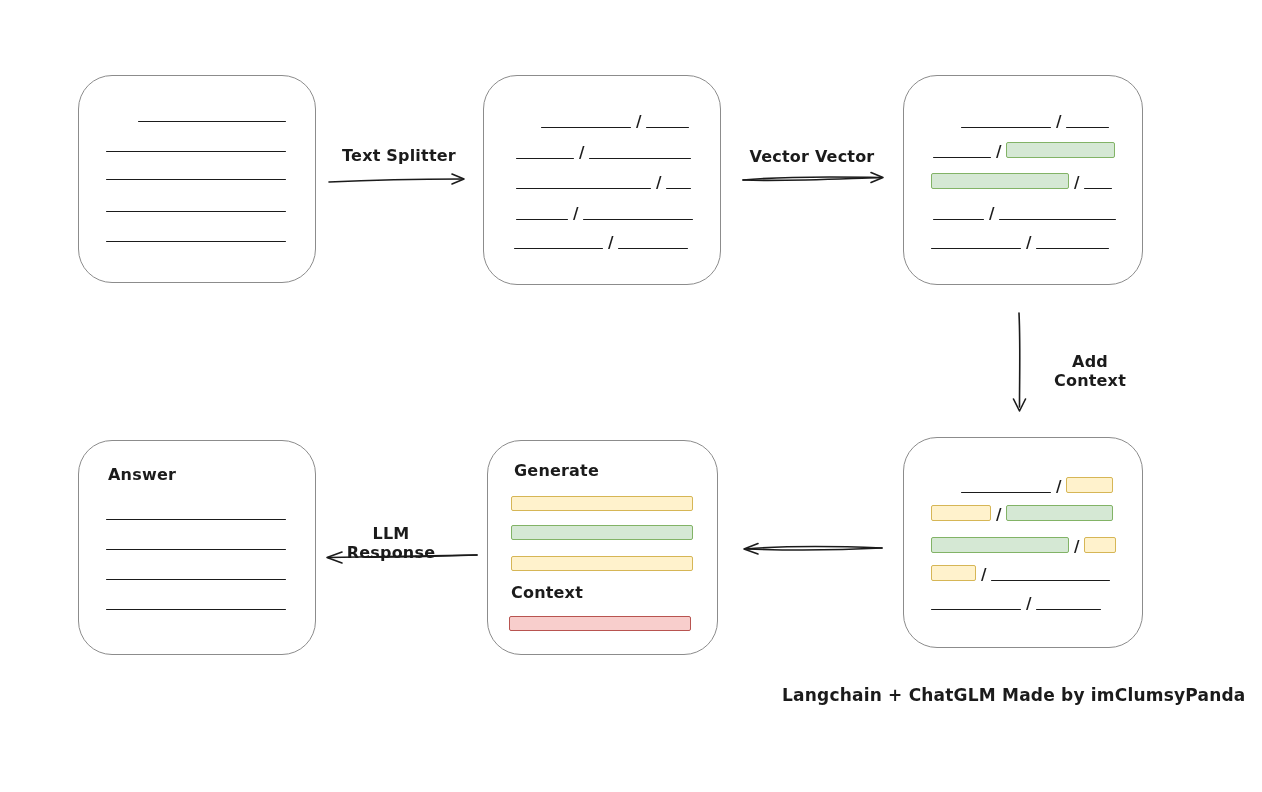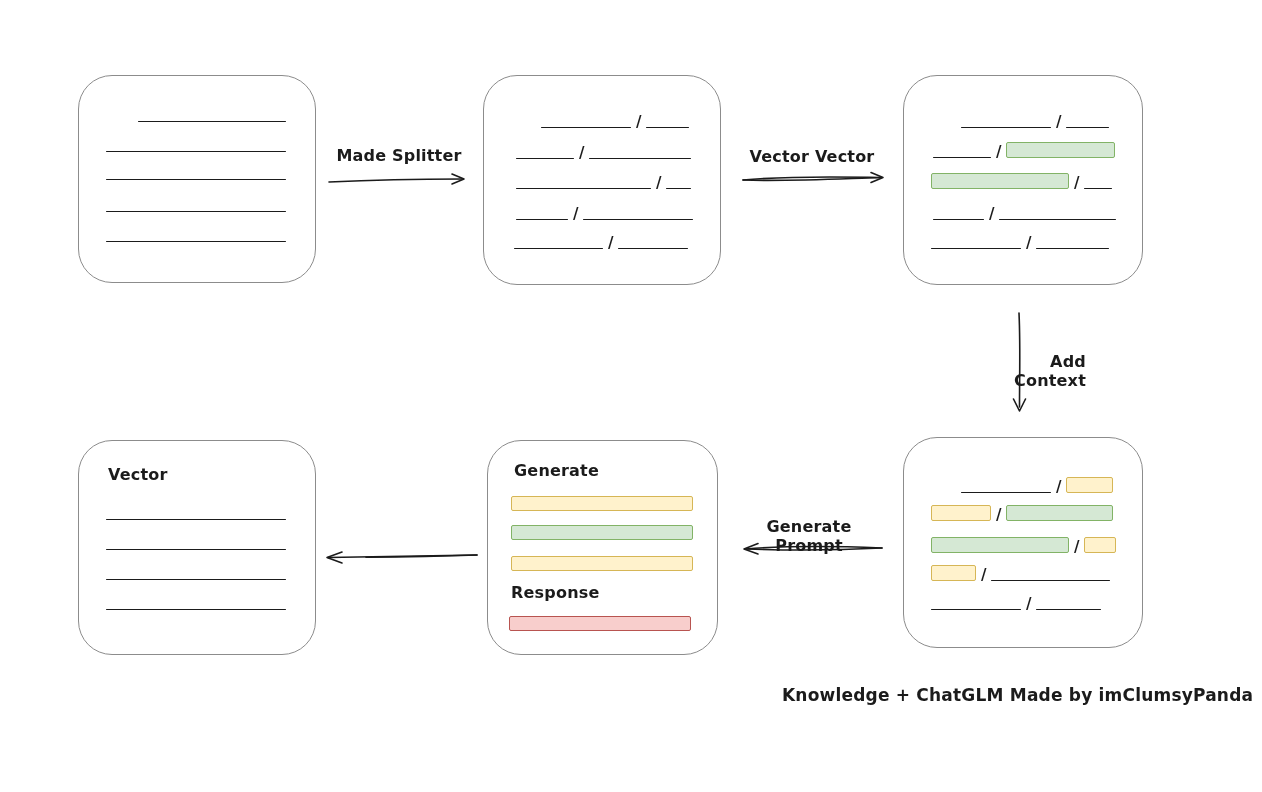--- a/index.html
+++ b/index.html
@@ -37,21 +37,21 @@
 <div class="canvas">
 
   <div class="box" style="left:78px;top:75px;width:238px;height:208px">
     <div class="line" style="left:59px;top:45px;width:148px"></div>
     <div class="line" style="left:27px;top:75px;width:180px"></div>
     <div class="line" style="left:27px;top:103px;width:180px"></div>
     <div class="line" style="left:27px;top:135px;width:180px"></div>
     <div class="line" style="left:27px;top:165px;width:180px"></div>
   </div>
 
-  <div class="arrow-label" style="left:332px;top:146px;width:134px">Made Splitter</div>
+  <div class="arrow-label" style="left:332px;top:146px;width:134px">Text Splitter</div>
   <svg class="arrow" style="left:326px;top:170px" width="146" height="20" viewBox="0 0 146 20">
     <path d="M3 12 C 45 10, 100 9, 136 9"></path>
     <path d="M126 4 L138 9 L126 14"></path>
   </svg>
 
   <div class="box" style="left:483px;top:75px;width:238px;height:210px">
     <div class="row" style="left:57px;top:34px">
       <span class="seg" style="width:90px"></span>
       <span class="slash">/</span>
       <span class="seg" style="width:43px"></span>
@@ -110,21 +110,21 @@
       <span class="seg" style="width:90px"></span>
       <span class="slash">/</span>
       <span class="seg" style="width:73px"></span>
     </div>
   </div>
 
   <svg class="arrow" style="left:1008px;top:310px" width="24" height="112" viewBox="0 0 24 112">
     <path d="M11 3 C 12.5 35, 11.5 65, 11.5 97"></path>
     <path d="M5.5 89 L11.5 101 L17.5 89"></path>
   </svg>
-  <div class="arrow-label" style="left:974px;top:352px;width:112px;text-align:right">Add Context</div>
+  <div class="arrow-label" style="left:1034px;top:352px;width:112px;text-align:center">Add Context</div>
 
   <div class="box" style="left:903px;top:437px;width:240px;height:211px">
     <div class="row" style="left:57px;top:37px">
       <span class="seg" style="width:90px"></span>
       <span class="slash">/</span>
       <span class="chip yellow" style="width:47px"></span>
     </div>
     <div class="row" style="left:27px;top:65px">
       <span class="chip yellow" style="width:60px"></span>
       <span class="slash">/</span>
@@ -140,45 +140,45 @@
       <span class="slash">/</span>
       <span class="seg" style="width:119px"></span>
     </div>
     <div class="row" style="left:27px;top:154px">
       <span class="seg" style="width:90px"></span>
       <span class="slash">/</span>
       <span class="seg" style="width:65px"></span>
     </div>
   </div>
 
-  <div class="arrow-label" style="left:733px;top:517px;width:152px">Generate Prompt</div>
   <svg class="arrow" style="left:733px;top:540px" width="152" height="18" viewBox="0 0 152 18">
     <path d="M149 8 C 100 6, 55 5.5, 13 9"></path>
     <path d="M149 8 C 100 10.5, 55 10.5, 13 9"></path>
     <path d="M25 3.5 L11 9 L25 14"></path>
   </svg>
 
   <div class="box" style="left:487px;top:440px;width:231px;height:215px">
     <div class="box-label" style="left:26px;top:20px">Generate</div>
     <div class="bar yellow" style="left:23px;top:55px;width:182px"></div>
     <div class="bar green" style="left:23px;top:84px;width:182px"></div>
     <div class="bar yellow" style="left:23px;top:115px;width:182px"></div>
-    <div class="box-label" style="left:23px;top:142px">Response</div>
+    <div class="box-label" style="left:23px;top:142px">Context</div>
     <div class="bar red" style="left:21px;top:175px;width:182px"></div>
   </div>
 
+  <div class="arrow-label" style="left:326px;top:524px;width:130px">LLM Response</div>
   <svg class="arrow" style="left:316px;top:548px" width="164" height="18" viewBox="0 0 164 18">
     <path d="M161 7 C 110 8, 60 9, 12 9.5"></path>
     <path d="M161 7 C 120 8.5, 80 9, 50 9.2"></path>
     <path d="M26 4 L11 9.5 L26 15"></path>
   </svg>
 
   <div class="box" style="left:78px;top:440px;width:238px;height:215px">
-    <div class="box-label" style="left:29px;top:24px">Vector</div>
+    <div class="box-label" style="left:29px;top:24px">Answer</div>
     <div class="line" style="left:27px;top:78px;width:180px"></div>
     <div class="line" style="left:27px;top:108px;width:180px"></div>
     <div class="line" style="left:27px;top:138px;width:180px"></div>
     <div class="line" style="left:27px;top:168px;width:180px"></div>
   </div>
 
-  <div class="credit" style="left:782px;top:685px">Knowledge + ChatGLM Made by imClumsyPanda</div>
+  <div class="credit" style="left:782px;top:685px">Langchain + ChatGLM Made by imClumsyPanda</div>
 
 </div>
 
 </body></html>

